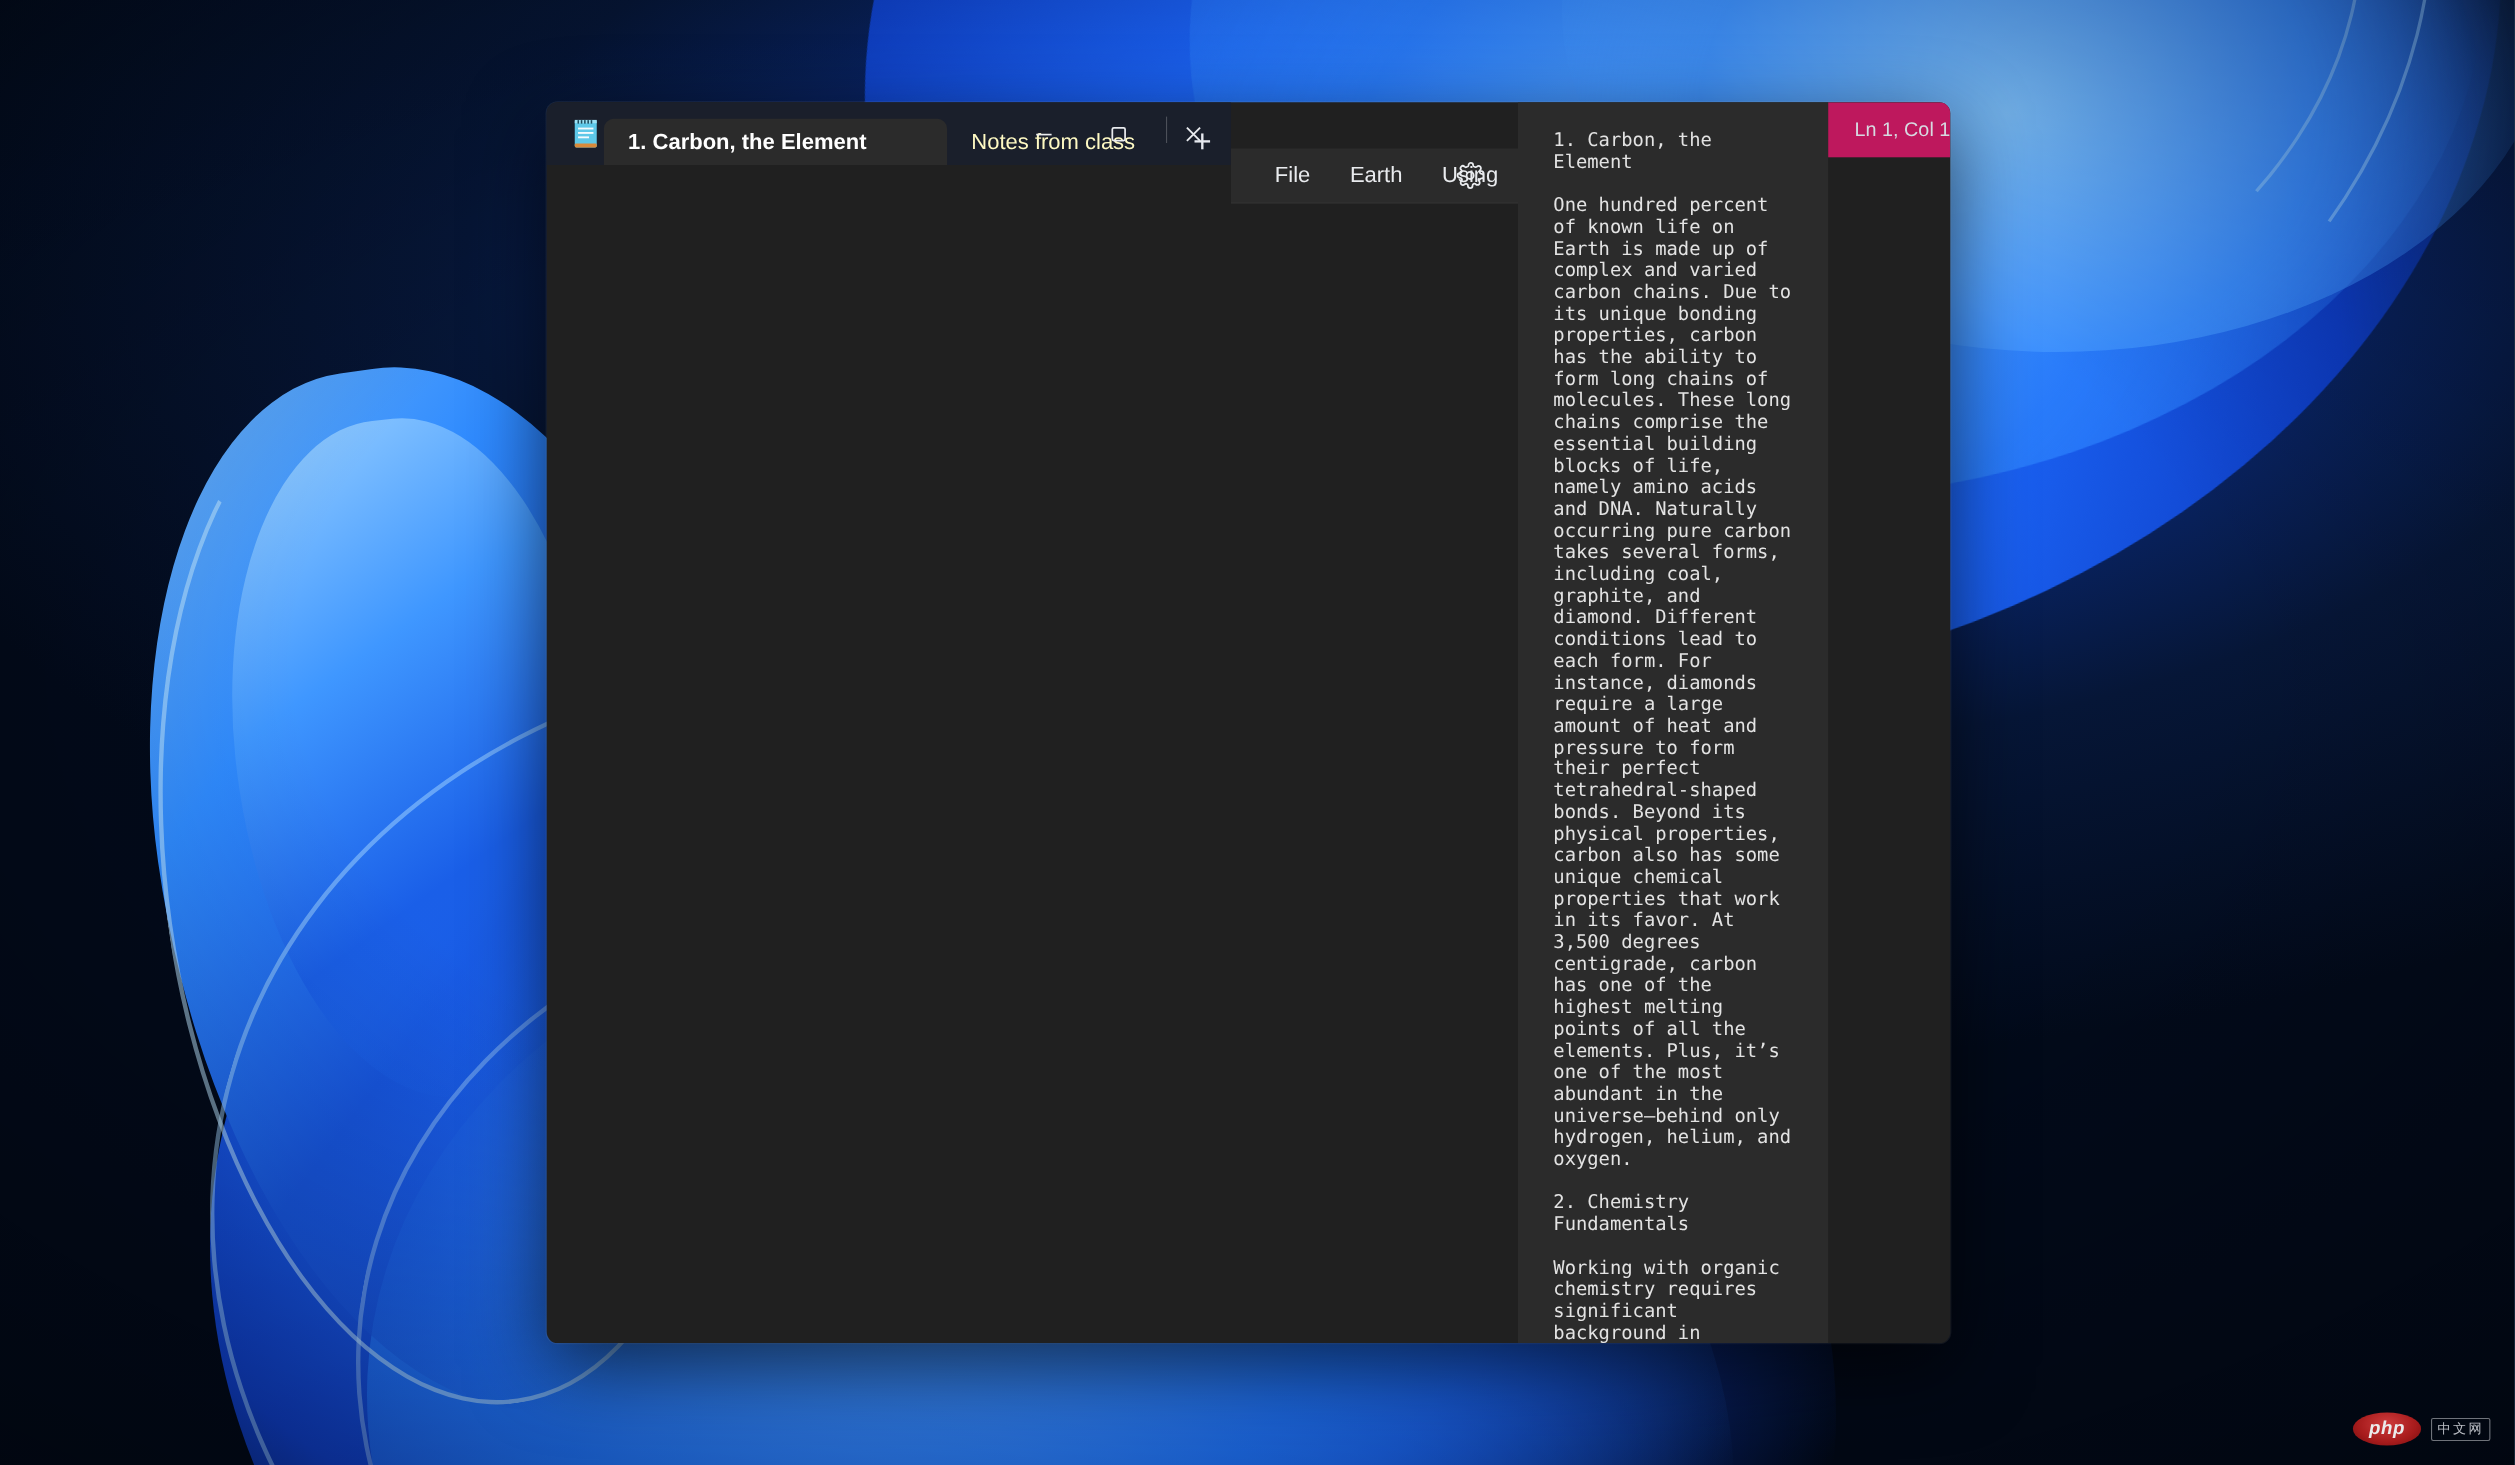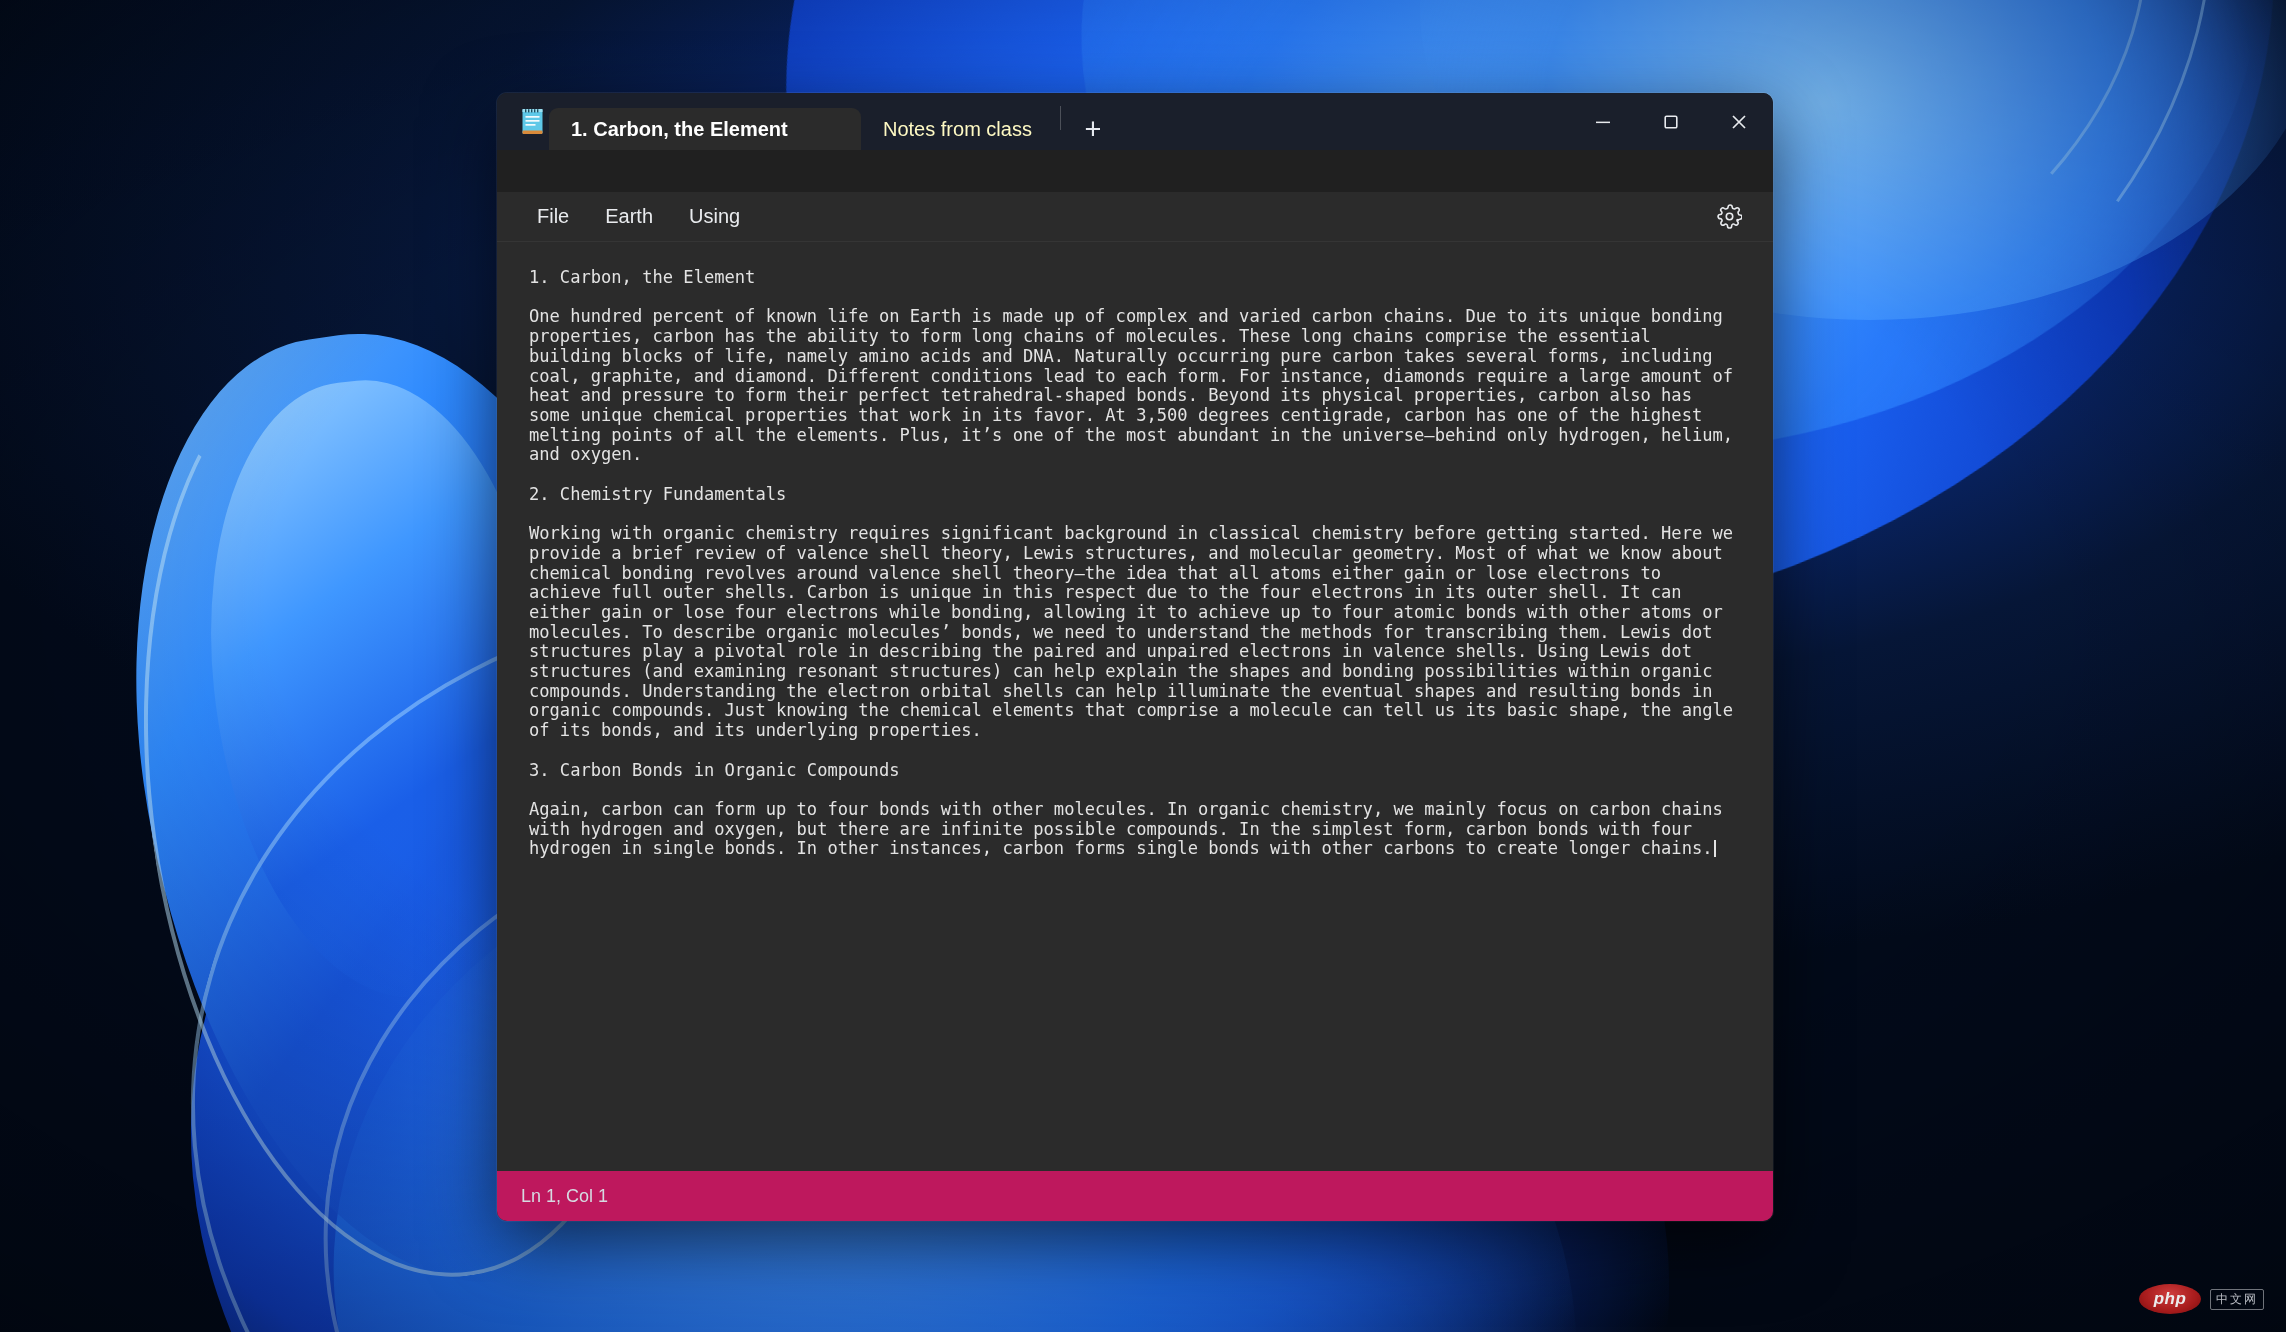--- a/index.html
+++ b/index.html
@@ -57,21 +57,21 @@
   #c3{ left:150px; top:330px; width:510px; height:950px; transform:rotate(-8deg);
        border-color:rgba(190,230,255,.55); border-right-color:transparent; border-top-color:transparent;}
   #vig{ position:absolute; inset:0;
         background:radial-gradient(ellipse 85% 80% at 50% 45%, rgba(0,0,0,0) 45%, rgba(0,0,0,.45) 100%); }
 
   
   #window{
     position:absolute; left:497px; top:93px; width:1276px; height:1128px;
     background:#202020; border-radius:10px;
     box-shadow:0 22px 70px rgba(0,0,0,.62), 0 0 0 1px rgba(255,255,255,.09);
-    overflow:hidden; display:flex; flex-direction:column;
+    overflow:hidden; display:flex; flex-direction:row;
   }
 
   
   #titlebar{
     height:57px; background:#1a1f2b; display:flex; align-items:flex-end;
     position:relative; flex:0 0 auto;
   }
   #appicon{ width:34px; height:57px; display:flex; align-items:center; justify-content:center;
             margin-left:18px; flex:0 0 auto; }
   #appicon svg{ display:block; }

